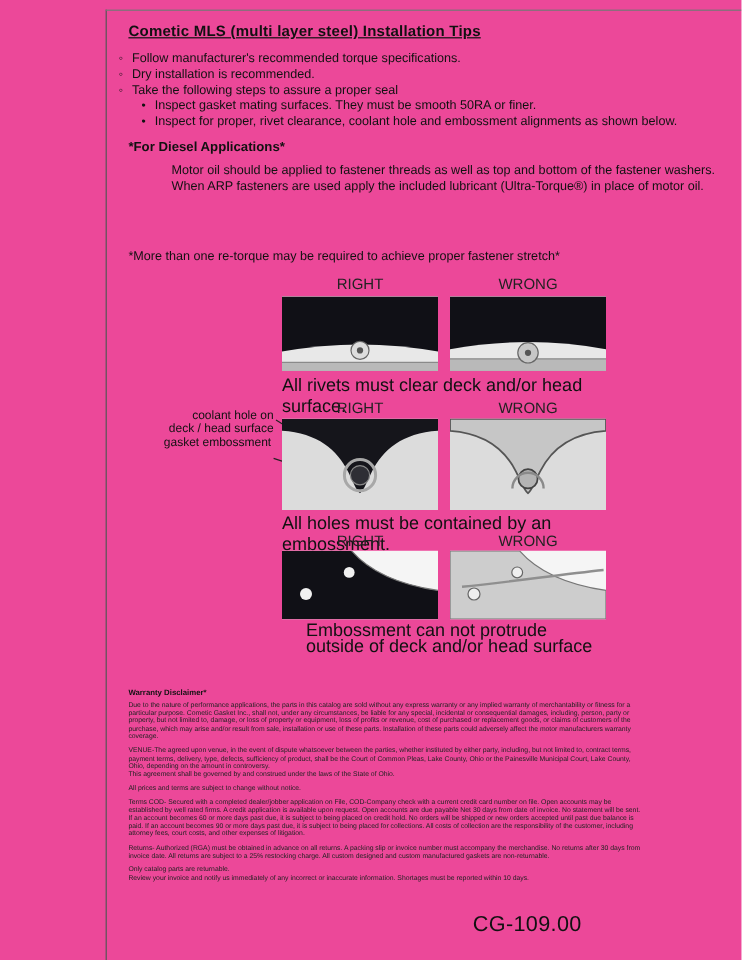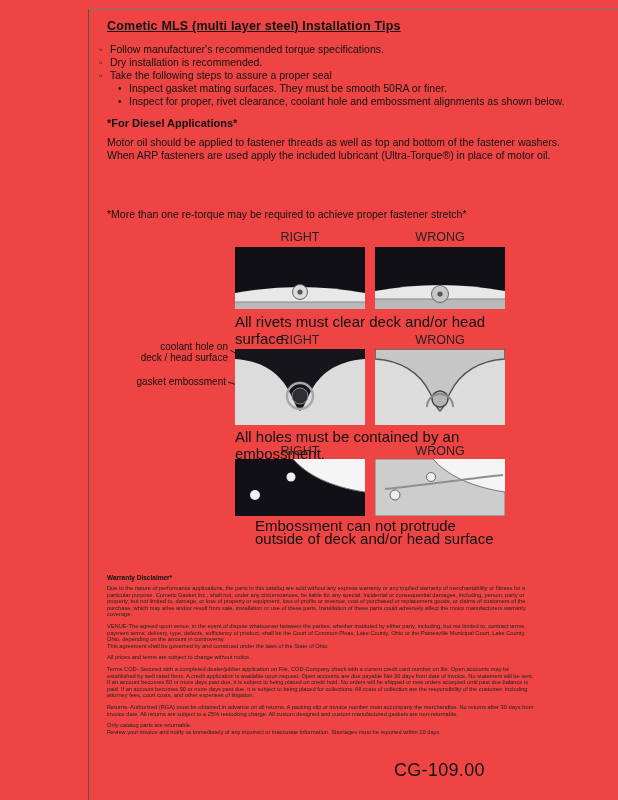--- a/index.html
+++ b/index.html
@@ -1,19 +1,19 @@
 <!DOCTYPE html>
 <html><head>
 <meta charset="utf-8">
 <style>
   html,body{margin:0;padding:0;background:#fff;}
   #page{
     position:relative;
     width:618px;height:800px;
-    background:#ef4444;
+    background:#ec4899;
     font-family:"Liberation Sans", sans-serif;
     color:#111;
     overflow:hidden;
   }
   .abs{position:absolute;}
   
   .border-left{left:88px;top:8px;width:1px;height:792px;background:#555;}
   .border-top{left:88px;top:8px;width:530px;height:1px;background:#777;}
 
   .title{
@@ -22,21 +22,21 @@
     letter-spacing:.2px;
   }
   .bullets{left:99px;top:43px;width:495px;font-size:10.5px;line-height:13px;}
   .bullet{position:relative;padding-left:11px;}
   .bullet::before{content:"\25E6";position:absolute;left:0;top:0;font-size:10px;}
   .sub{margin-left:19px;position:relative;padding-left:11px;}
   .sub::before{content:"\2022";position:absolute;left:0;top:0;font-size:10px;}
 
   .diesel-heading{left:107px;top:117px;font-size:11px;font-weight:bold;}
   .para{left:107px;width:470px;font-size:10.5px;line-height:13px;}
-  .para1{top:136px;}
+  .para1{top:136px;margin-left:36px;}
   .para2{top:169px;}
   .note{left:107px;top:208px;width:480px;font-size:10.5px;}
 
   .fig-label{width:130px;text-align:center;font-size:12.5px;color:#222;}
   .fig{width:130px;background:#fff;}
   .caption{font-size:15px;color:#111;}
 
   .callout{font-size:10px;line-height:11px;text-align:right;color:#111;}
 
   .warranty{left:107px;top:574px;width:428px;}
@@ -90,21 +90,21 @@
       <circle cx="65" cy="47" r="8.5" fill="#c7c7c7" stroke="#666"></circle>
       <circle cx="65" cy="47" r="2.6" fill="#555"></circle>
     </svg>
   </div>
   <div class="abs caption" style="left:235px;top:313px;width:290px;">All rivets must clear deck and/or head surface.</div>
 
   <div class="abs fig-label" style="left:235px;top:333px;">RIGHT</div>
   <div class="abs fig-label" style="left:375px;top:333px;">WRONG</div>
 
   <div class="abs callout" style="left:138px;top:341px;width:90px;">coolant hole on deck / head surface</div>
-  <div class="abs callout" style="left:118px;top:376px;width:108px;">gasket embossment</div>
+  <div class="abs callout" style="left:118px;top:364px;width:108px;">gasket embossment</div>
 
   <svg class="abs" style="left:225px;top:345px;" width="85" height="60" viewBox="0 0 85 60">
     <line x1="5" y1="5" x2="73" y2="47" stroke="#222" stroke-width="1"></line>
     <line x1="3" y1="37" x2="58" y2="55" stroke="#222" stroke-width="1"></line>
   </svg>
 
   <div class="abs fig" style="left:235px;top:349px;height:76px;">
     <svg width="130" height="76" viewBox="0 0 130 76">
       <rect width="130" height="76" fill="#dcdcdc"></rect>
       <path d="M0 0 H130 V10 C100 12 84 26 75 44 C70 54 68 60 65 62 C62 60 60 54 55 44 C46 26 30 12 0 10 Z" fill="#15151b"></path>

